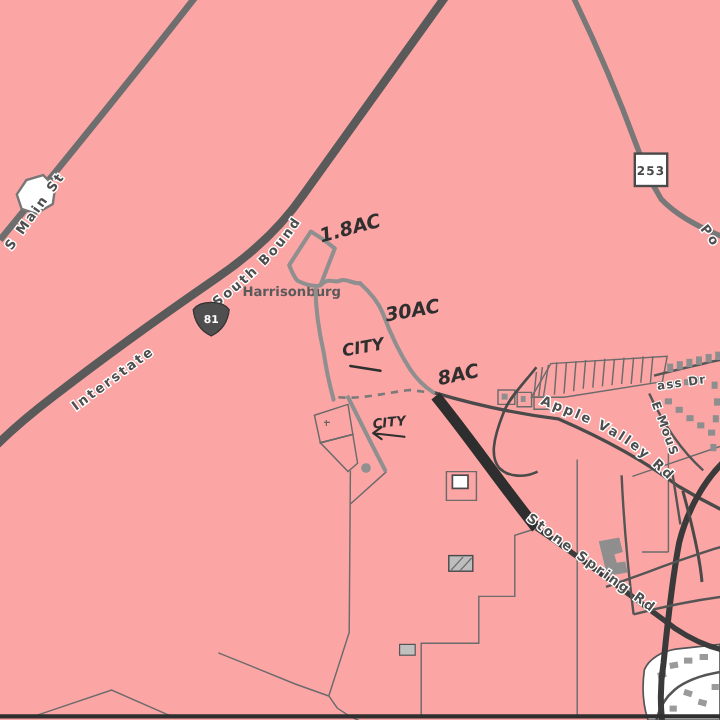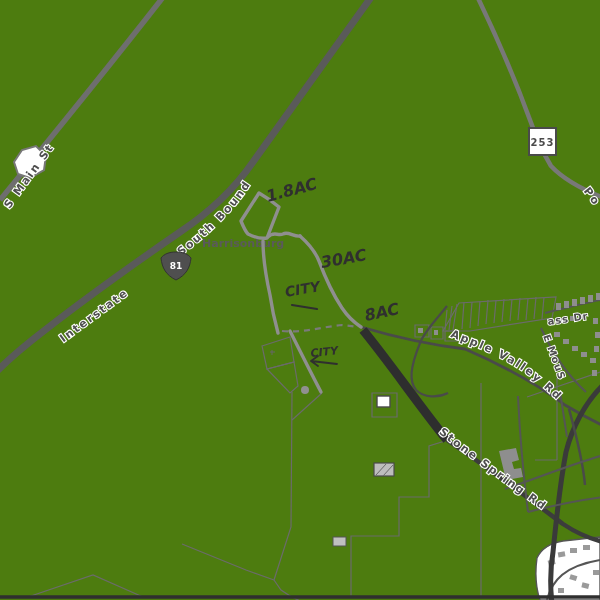--- a/index.html
+++ b/index.html
@@ -1,16 +1,16 @@
 <!DOCTYPE html>
 <html><head>
 <meta charset="utf-8">
 <style>
   html,body{margin:0;padding:0;background:#e8e8e8;}
-  #stage{position:relative;width:600px;height:600px;background:#4d7c0f;overflow:hidden;
+  #stage{position:relative;width:600px;height:600px;background:#fca5a5;overflow:hidden;
          font-family:"DejaVu Sans", sans-serif;}
   svg{position:absolute;left:0;top:0;}
   .road-label{font-size:11px;font-weight:bold;fill:#4e4e4e;letter-spacing:2px;
               paint-order:stroke;stroke:#ffffff;stroke-width:2.2px;}
   .road-label-sm{font-size:10px;font-weight:bold;fill:#4e4e4e;letter-spacing:1px;
               paint-order:stroke;stroke:#ffffff;stroke-width:1.8px;}
   .place-label{font-size:11px;font-weight:bold;fill:#5a5a5a;}
   .hand{font-style:italic;font-weight:bold;fill:#2f2f2f;font-family:"DejaVu Sans", sans-serif;}
   .shield-num{font-size:10px;font-weight:bold;fill:#4a4a4a;letter-spacing:1px;}
   .parcel{fill:none;stroke:#6b6b6b;stroke-width:1.2;}

